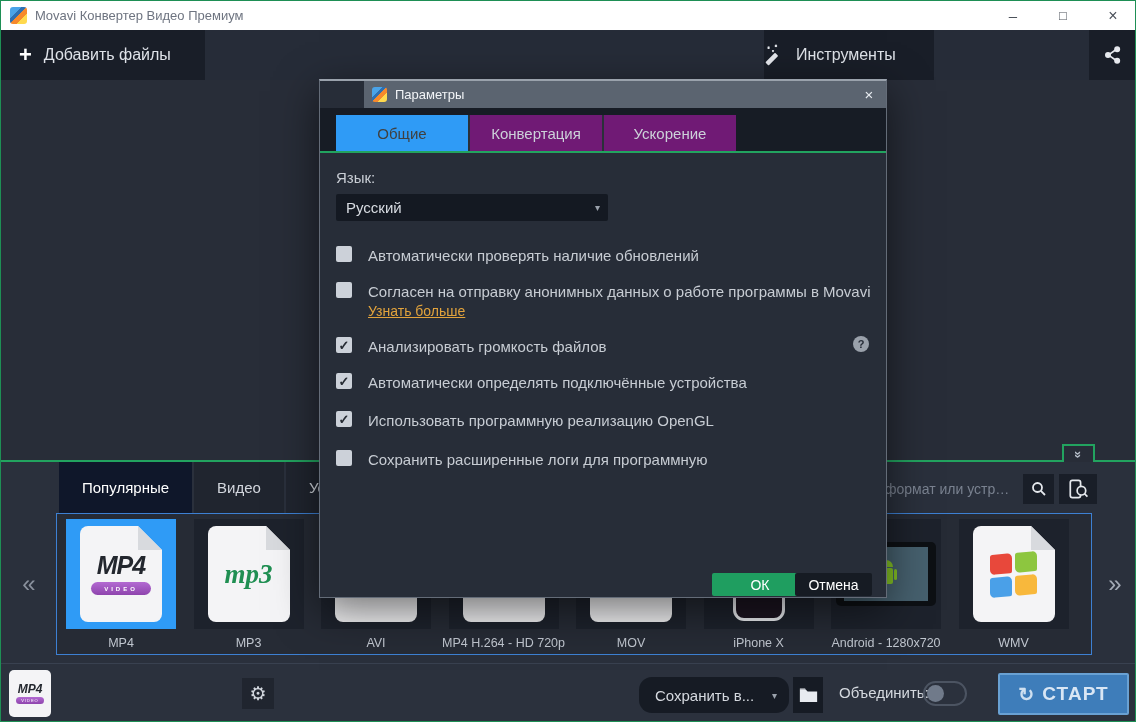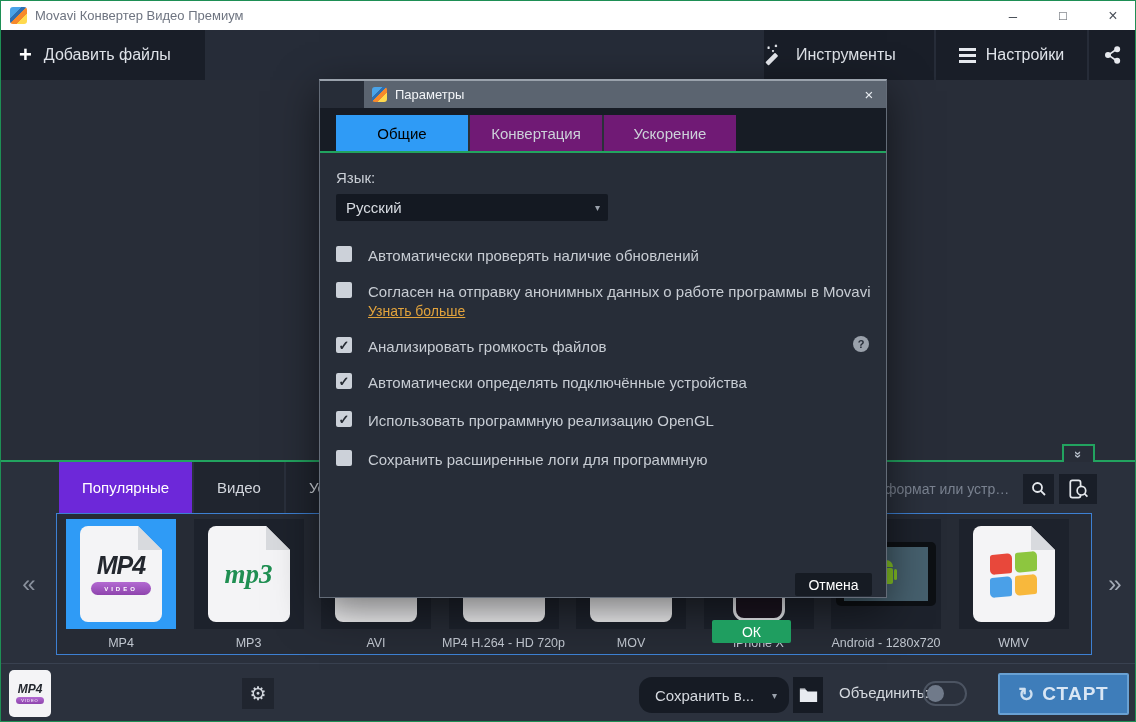--- a/index.html
+++ b/index.html
@@ -34,21 +34,21 @@
   #main { position:absolute; top:79px; left:0; right:0; height:380px; background:#282d38; }
   #greenline { position:absolute; top:459px; left:0; right:0; height:2px; background:#22a35f; }
   #collapse-btn { position:absolute; left:1061px; top:443px; width:33px; height:18px; background:#282d38;
     border:2px solid #22a35f; border-bottom:none; z-index:3; display:flex; align-items:center; justify-content:center; }
   #collapse-btn span { display:inline-block; transform:rotate(90deg); color:#b9c1cc; font-size:13px; font-weight:bold; line-height:1; }
 
   
   #formats { position:absolute; top:461px; left:0; right:0; height:201px; background:#2a303c; }
   #fmt-tabs { position:absolute; left:58px; top:0; height:51px; display:flex; gap:2px; }
   .fmt-tab { height:51px; padding:0 23px; display:flex; align-items:center; background:#20252f; color:#d2d6dd; font-size:15px; white-space:nowrap; }
-  .fmt-tab.active { background:#6d28d9; color:#ffffff; }
+  .fmt-tab.active { background:#0f172a; color:#ffffff; }
   #search-input { position:absolute; left:826px; top:12px; width:190px; height:30px; background:transparent; border:none;
     color:#9aa2ae; font-size:14px; font-family:"Liberation Sans",sans-serif; outline:none; text-overflow:ellipsis; }
   #search-input::placeholder { color:#7a8290; }
   .sq-btn { position:absolute; top:12px; height:30px; background:#191e28; display:flex; align-items:center; justify-content:center; }
   #btn-search { left:1022px; width:31px; }
   #btn-device-search { left:1058px; width:38px; }
 
   #panel { position:absolute; left:55px; top:51px; width:1036px; height:142px; border:1px solid #3d80d3; background:#262b35; }
   #tiles { display:flex; gap:17.5px; padding:5px 0 0 9px; }
   .tile { width:110px; flex:0 0 110px; display:flex; flex-direction:column; align-items:center; }
@@ -117,36 +117,36 @@
     border:1px solid #646c78; border-top:2px solid #9aa2ac; box-shadow:0 12px 40px rgba(0,0,0,.55); }
   #dlg-titlebar { position:absolute; top:0; left:0; right:0; height:27px; background:#5b6470;margin-left:44px; }
   #dlg-titlebar .app-logo { width:15px; height:15px; top:6px; left:8px; }
   #dlg-title { position:absolute; left:31px; line-height:27px; font-size:13px; color:#f2f4f7; }
   #dlg-close { position:absolute; right:4px; top:0; width:26px; height:27px; text-align:center; line-height:27px; color:#e9edf2; font-size:15px; }
   #dlg-tabrow { position:absolute; top:27px; left:0; right:0; height:43px; background:#171c25; }
   #dlg-tabs { position:absolute; left:16px; bottom:0; display:flex; gap:2px; }
   .dlg-tab { width:132px; height:36px; display:flex; align-items:center; justify-content:center;
     background:#701a75; color:#ccd1d9; font-size:15px; }
   .dlg-tab + .dlg-tab { box-shadow:-2px 0 0 #2a3039; }
-  .dlg-tab.active { background:#2f9bf6; color:#000000; }
+  .dlg-tab.active { background:#2f9bf6; color:#404040; }
   #dlg-green { position:absolute; top:70px; left:0; right:0; height:2px; background:#22a35f; }
   #lang-label { position:absolute; left:16px; top:88px; font-size:15px; color:#c9ced5; }
   #lang-select { position:absolute; left:16px; top:113px; width:272px; height:27px; background:#141922; border-radius:2px;
     display:flex; align-items:center; color:#d8dce2; font-size:15px; padding:0 8px 0 10px; }
   #lang-select .caret { margin-left:auto; font-size:10px; color:#9aa1ab; }
   .chk-row { position:absolute; left:16px; right:16px; }
   .chk-box { position:absolute; left:0; top:0; width:16px; height:16px; background:#ccd1d9; border-radius:2px;
     display:flex; align-items:center; justify-content:center; font-size:13px; font-weight:bold; color:#262b33; line-height:1; }
   .chk-label { position:absolute; left:32px; top:1px; font-size:15px; color:#c7ccd3; white-space:nowrap; }
   .chk-link { position:absolute; left:48px; font-size:14px; color:#e2a33c; text-decoration:underline; white-space:nowrap; }
   #help-icon { position:absolute; left:533px; top:255px; width:16px; height:16px; border-radius:50%; background:#9aa1ab;
     color:#272d38; font-size:11px; font-weight:bold; display:flex; align-items:center; justify-content:center; }
   .dlg-btn { position:absolute; top:492px; height:23px; display:flex; align-items:center; justify-content:center;
     font-size:14px; color:#ffffff; border-radius:2px; }
-  #btn-ok { left:392px; width:79px; background:#1f9e60;margin-top:47px; }
+  #btn-ok { left:392px; width:96px; background:#1f9e60; }
   #btn-cancel { left:475px; width:77px; background:#161b23; }
 
   svg { display:block; }
 </style>
 </head>
 <body>
 
 <div id="titlebar">
   <div class="app-logo"></div>
   <div id="win-title">Movavi Конвертер Видео Премиум</div>
@@ -161,28 +161,20 @@
     <span>Добавить файлы</span>
   </div>
   <div class="tb-btn" id="btn-tools">
     <span>
       <svg width="22" height="22" viewBox="0 0 24 24">
         <rect x="1" y="14" width="15" height="5" rx="1" transform="rotate(-45 8.5 16.5)" fill="#e6e9ee"></rect>
         <path d="M4 3 l2 2 M6 3 l-2 2 M12 1 l2 2 M14 1 l-2 2 M9 7 l1.6 1.6 M10.6 7 l-1.6 1.6" stroke="#e6e9ee" stroke-width="1.4"></path>
       </svg>
     </span>
     <span>Инструменты</span>
-  </div>
-  <div class="tb-btn" id="btn-settings">
-    <span class="hamburger">
-        <div></div>
-        <div></div>
-        <div></div>
-      </span>
-    <span>Настройки</span>
   </div>
   <div class="tb-btn" id="btn-share">
     <span>
       <svg width="20" height="20" viewBox="0 0 24 24" fill="none" stroke="#e6e9ee" stroke-width="2">
         <circle cx="6" cy="12" r="2.6" fill="#e6e9ee"></circle>
           <circle cx="17" cy="5" r="2.6" fill="#e6e9ee"></circle>
           <circle cx="17" cy="19" r="2.6" fill="#e6e9ee"></circle>
         <path d="M8 11 L15 6 M8 13 L15 18"></path>
       </svg>
     </span>

